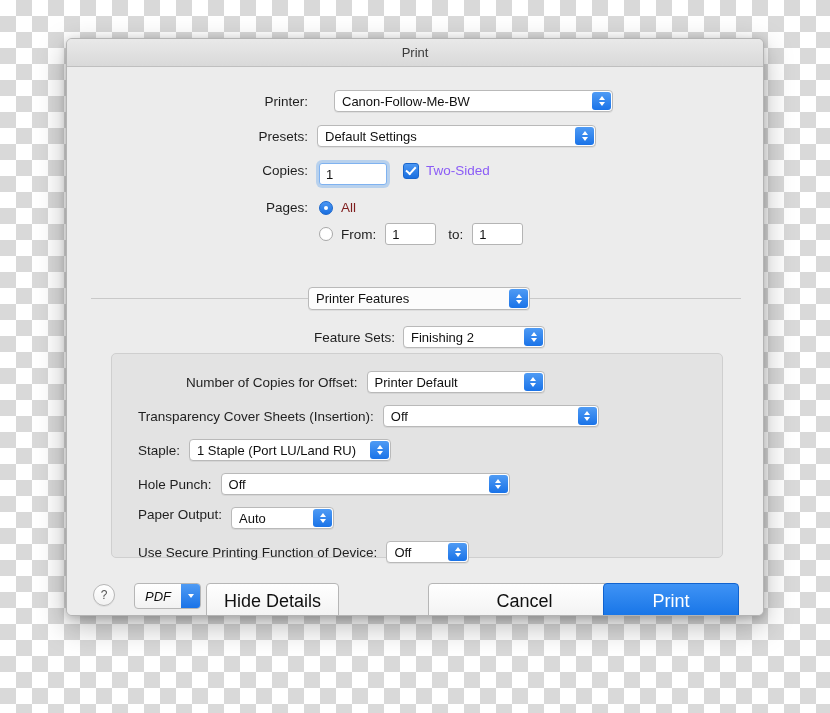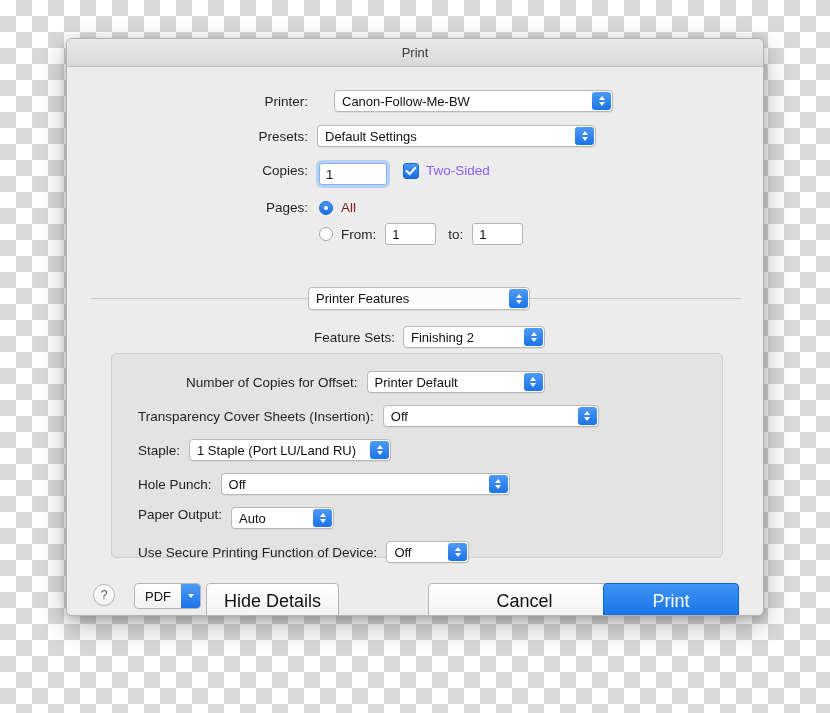--- a/index.html
+++ b/index.html
@@ -202,20 +202,21 @@
     color: #555;
   }
   .pdfbtn {
     display: inline-flex;
     align-items: stretch;
     height: 24px;
     border: 1px solid #b6b6b6;
     border-radius: 4px;
     overflow: hidden;
     background: linear-gradient(to bottom, #ffffff, #f2f2f2);
+    font-style: italic;
   }
   .pdfbtn .pdflabel {
     display: inline-flex; align-items: center;
     padding: 0 10px;
     font-size: 13px; color: #101010;
   }
   .pdfbtn .pdfarrow {
     width: 19px;
     background: linear-gradient(to bottom, #4f9bf4, #1a73e8);
     display: flex; flex-direction: column;

